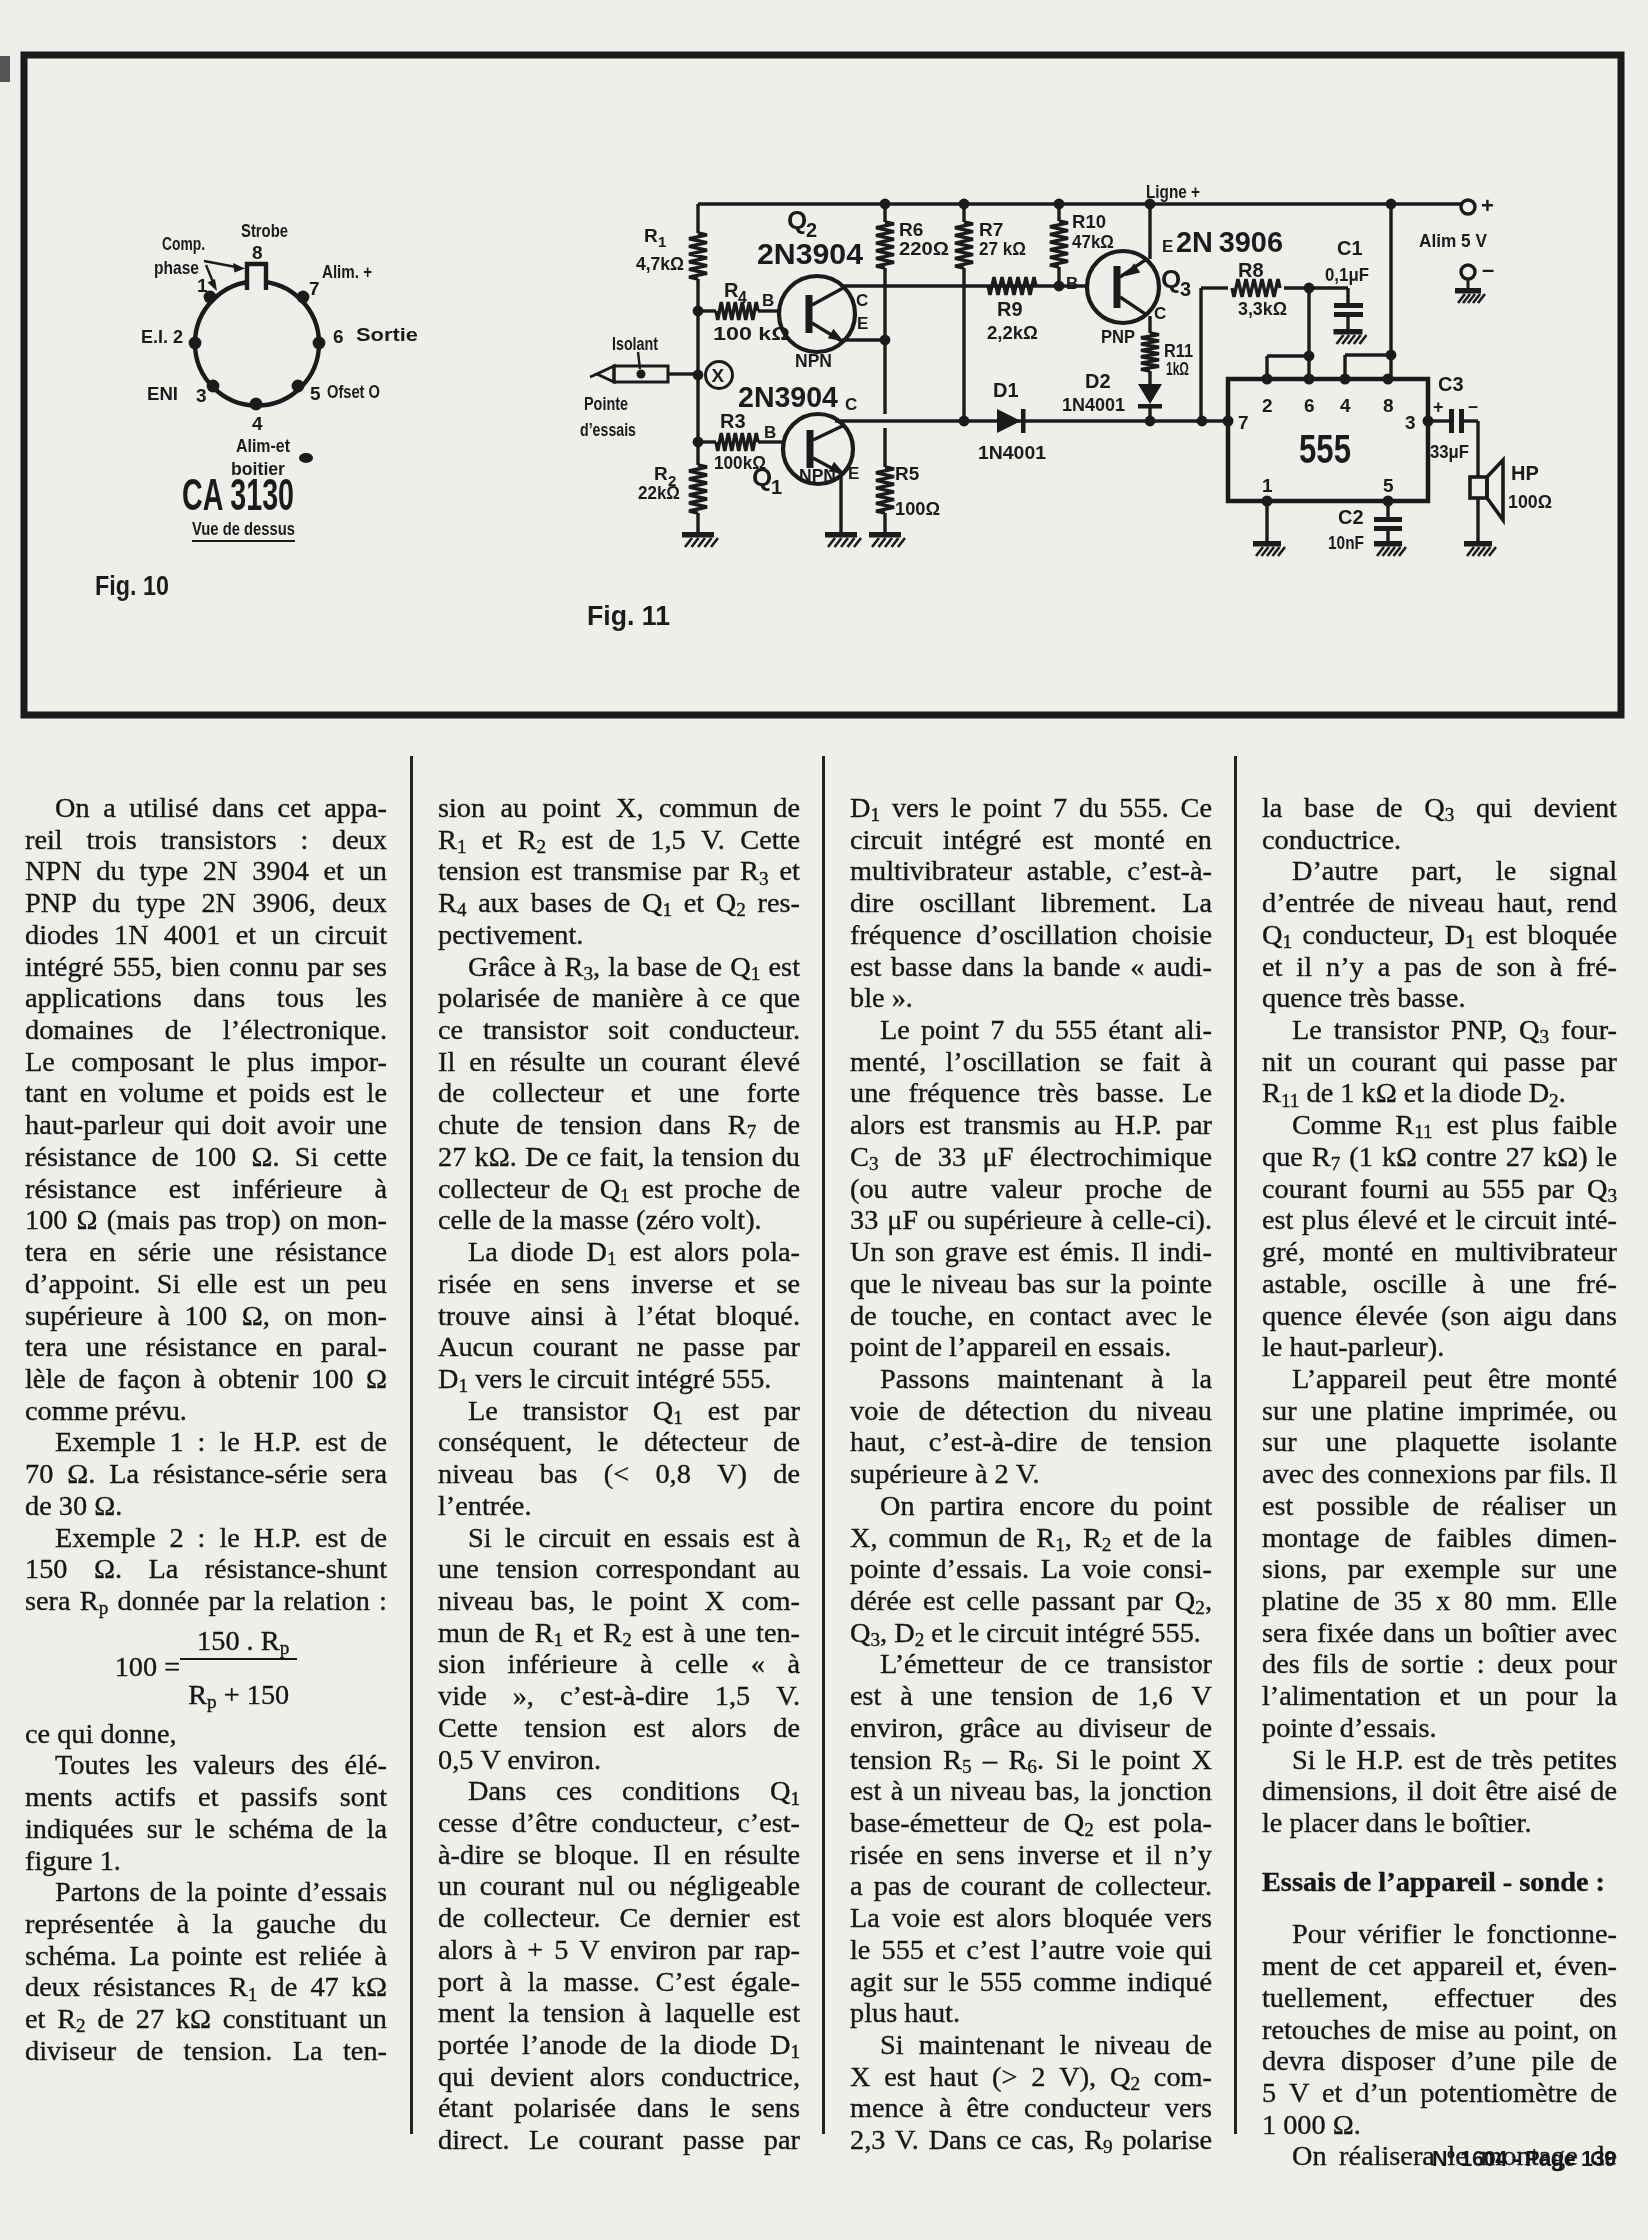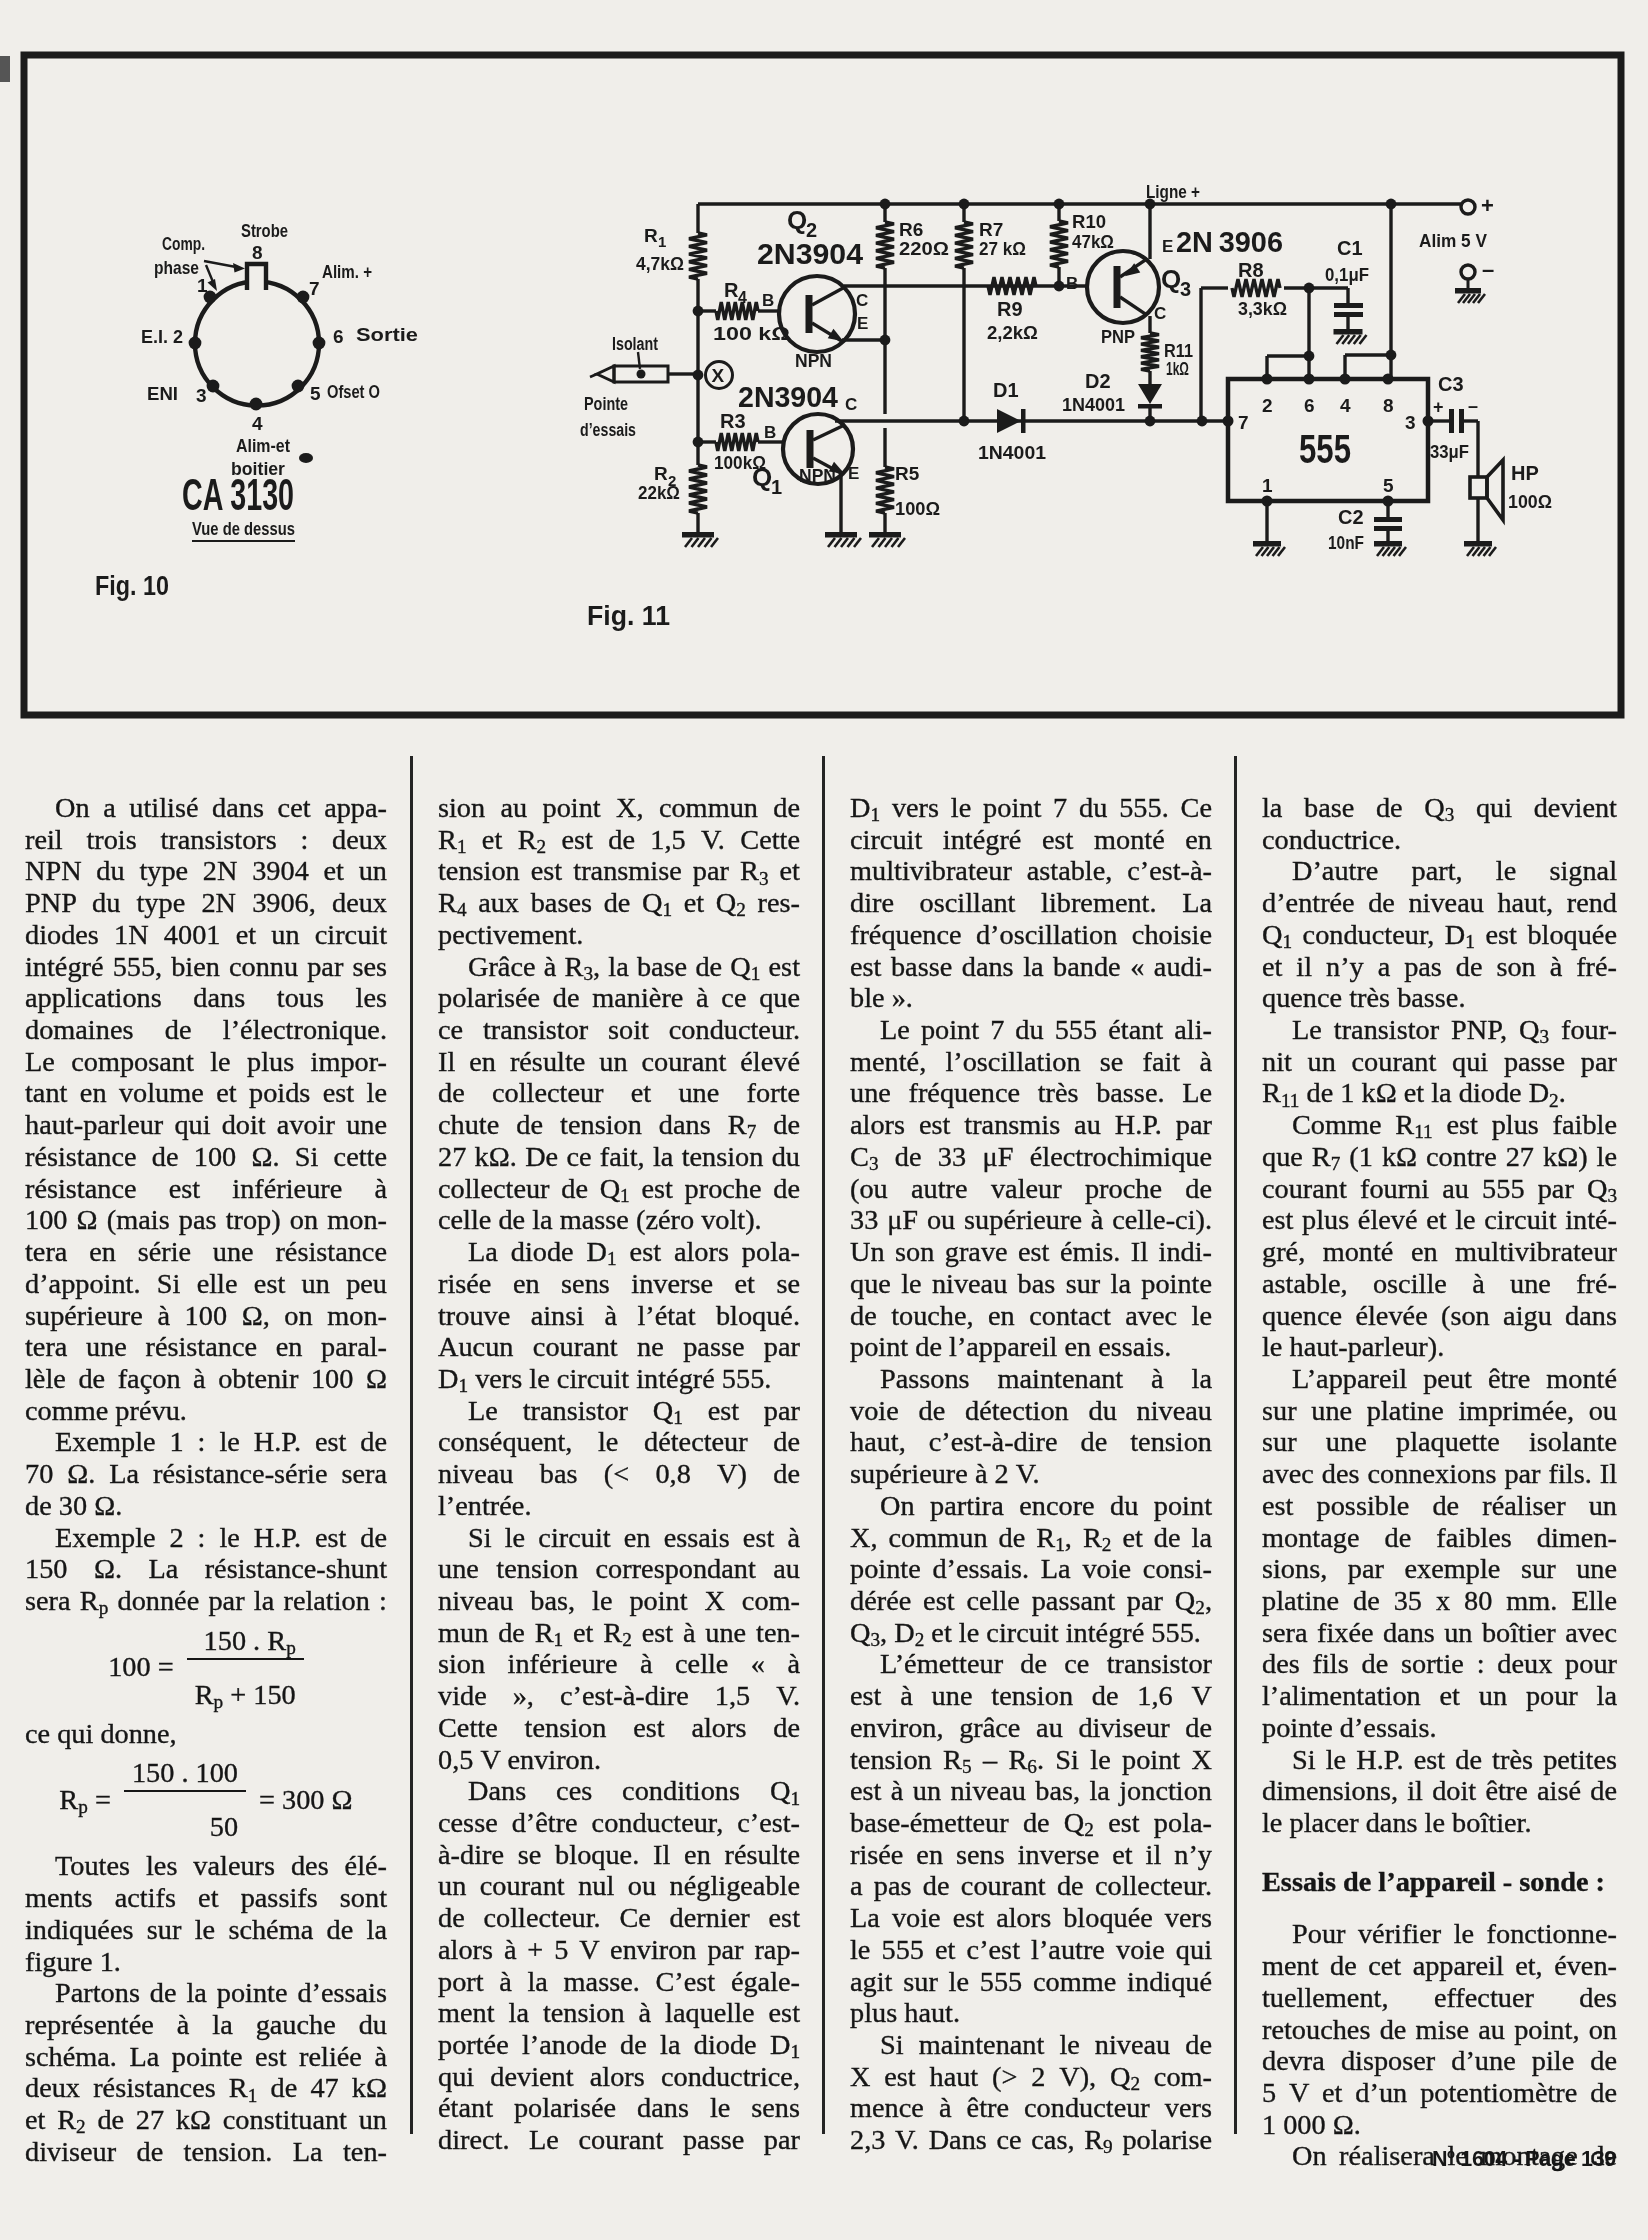--- a/index.html
+++ b/index.html
@@ -7,21 +7,21 @@
 .col{position:absolute;top:792px;width:362px;font-size:28.3px;line-height:31.72px;-webkit-text-stroke:0.35px #161616;}
 .ln{height:31.72px;text-align:justify;text-align-last:justify;white-space:nowrap;}
 .ln.l{text-align-last:left;}
 .ln.i{padding-left:30px;}
 .ln.hd{font-weight:bold;text-align-last:left;height:31.72px;margin:27px 0 21px 0;}
 #c1{left:25px;}
 #c2{left:438px;}
 #c3{left:850px;}
 #c4{left:1262px;width:355px;}
 .rule{position:absolute;top:756px;width:3px;height:1378px;background:#242424;}
-.formula{height:101px;display:flex;align-items:center;justify-content:center;gap:13px;font-size:28.3px;}
+.formula{height:101px;display:flex;align-items:center;justify-content:center;font-size:28.3px;}
 .formula .frac{display:inline-flex;flex-direction:column;text-align:right;}
 .formula .num{padding:0 8px 3px 8px;line-height:29px;}
 .formula .den{border-top:2.6px solid #161616;padding:20px 8px 0 8px;line-height:29px;}
 .footer{position:absolute;top:2147px;right:32px;font-family:"Liberation Sans",sans-serif;
  font-weight:bold;font-size:21.5px;letter-spacing:-0.3px;}
 sub{font-size:68%;line-height:0;vertical-align:baseline;position:relative;top:0.22em;}
 </style></head>
 <body>
 <svg width="1648" height="2240" viewBox="0 0 1648 2240" style="position:absolute;left:0;top:0">
     <rect x="24" y="55" width="1597" height="660" fill="none" stroke="#1b1b1b" stroke-width="7"></rect>
@@ -336,28 +336,20 @@
 <div class="ln">150&nbsp;Ω. La résistance-shunt</div>
 <div class="ln">sera R<sub>p</sub> donnée par la relation&nbsp;:</div>
 <div class="formula">
       <span>100&nbsp;=</span>
       <span class="frac">
         <span class="num">150&nbsp;.&nbsp;R<sub>p</sub></span>
         <span class="den">R<sub>p</sub>&nbsp;+&nbsp;150</span>
       </span>
     </div>
 <div class="ln l">ce qui donne,</div>
-<div class="formula">
-      <span>R<sub>p</sub>&nbsp;=</span>
-      <span class="frac">
-        <span class="num">150&nbsp;.&nbsp;100</span>
-        <span class="den">50</span>
-      </span>
-      <span>=&nbsp;300&nbsp;Ω</span>
-    </div>
 <div class="ln i">Toutes les valeurs des élé-</div>
 <div class="ln">ments actifs et passifs sont</div>
 <div class="ln">indiquées sur le schéma de la</div>
 <div class="ln l">figure 1.</div>
 <div class="ln i">Partons de la pointe d’essais</div>
 <div class="ln">représentée à la gauche du</div>
 <div class="ln">schéma. La pointe est reliée à</div>
 <div class="ln">deux résistances R<sub>1</sub> de 47&nbsp;kΩ</div>
 <div class="ln">et R<sub>2</sub> de 27&nbsp;kΩ constituant un</div>
 <div class="ln">diviseur de tension. La ten-</div>

